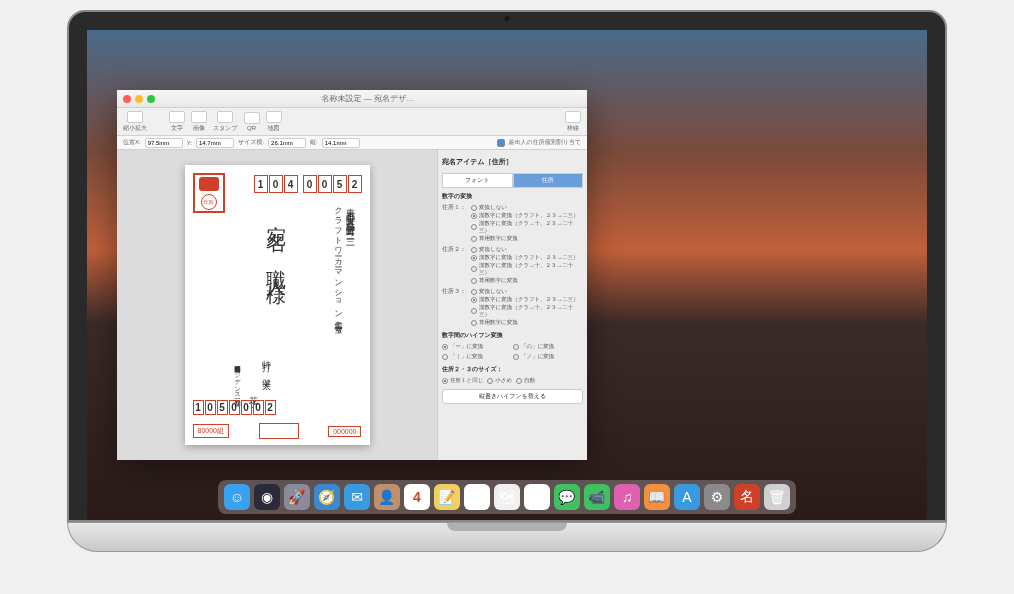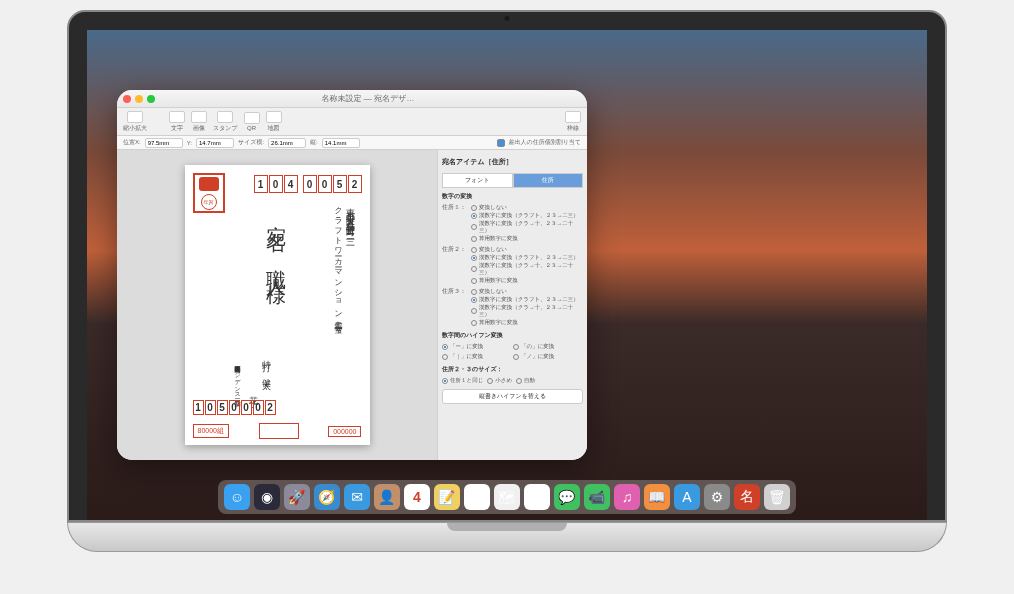--- a/index.html
+++ b/index.html
@@ -4,21 +4,21 @@
 <style>
 *{box-sizing:border-box;margin:0;padding:0;font-family:-apple-system,"Hiragino Sans",sans-serif}
 body{width:1014px;height:594px;background:#f0f0f0;position:relative;overflow:hidden}
 .laptop{position:absolute;left:50%;top:10px;transform:translateX(-50%);width:880px}
 .screen-bezel{background:#2a2a2a;border-radius:18px 18px 0 0;padding:18px 18px 0 18px;border:2px solid #888}
 .screen{width:840px;height:490px;background:linear-gradient(180deg,#4a6a8a 0%,#7a4a3a 25%,#c0603a 45%,#3a2a28 60%,#2a1a18 100%);position:relative;overflow:hidden}
 .base{height:30px;background:linear-gradient(180deg,#e8e8e8,#c8c8c8);border-radius:0 0 40px 40px;border:1px solid #999;position:relative}
 .notch{position:absolute;left:50%;top:0;transform:translateX(-50%);width:120px;height:8px;background:#b0b0b0;border-radius:0 0 8px 8px}
 .dock{position:absolute;bottom:6px;left:50%;transform:translateX(-50%);background:rgba(255,255,255,.25);border-radius:8px;padding:4px 6px;display:flex;gap:4px;backdrop-filter:blur(10px)}
 .dock-icon{width:26px;height:26px;border-radius:6px;display:flex;align-items:center;justify-content:center;font-size:14px;color:#fff}
-.win{position:absolute;background:#ececec;border-radius:15px;box-shadow:0 8px 30px rgba(0,0,0,.4);overflow:hidden;font-size:7px;color:#333}
+.win{position:absolute;background:#ececec;border-radius:0;box-shadow:0 8px 30px rgba(0,0,0,.4);overflow:hidden;font-size:7px;color:#333}
 .win-left{left:30px;top:60px;width:470px;height:370px}
 .win-right{left:395px;top:30px;width:420px;height:400px;z-index:-1}
 .titlebar{height:18px;background:linear-gradient(#f6f6f6,#e8e8e8);display:flex;align-items:center;padding:0 6px;border-bottom:1px solid #d0d0d0}
 .traffic{display:flex;gap:4px}
 .tl{width:8px;height:8px;border-radius:50%}
 .tl.r{background:#ff5f57}.tl.y{background:#febc2e}.tl.g{background:#28c840}
 .title{flex:1;text-align:center;font-size:8px;color:#666}
 .toolbar{height:28px;background:#f0f0f0;border-bottom:1px solid #d0d0d0;display:flex;align-items:center;padding:0 6px;gap:6px;font-size:6px;color:#666}
 .tbtn{display:flex;flex-direction:column;align-items:center;gap:1px}
 .tbtn-ico{width:16px;height:12px;background:#fff;border:1px solid #ccc;border-radius:2px}

